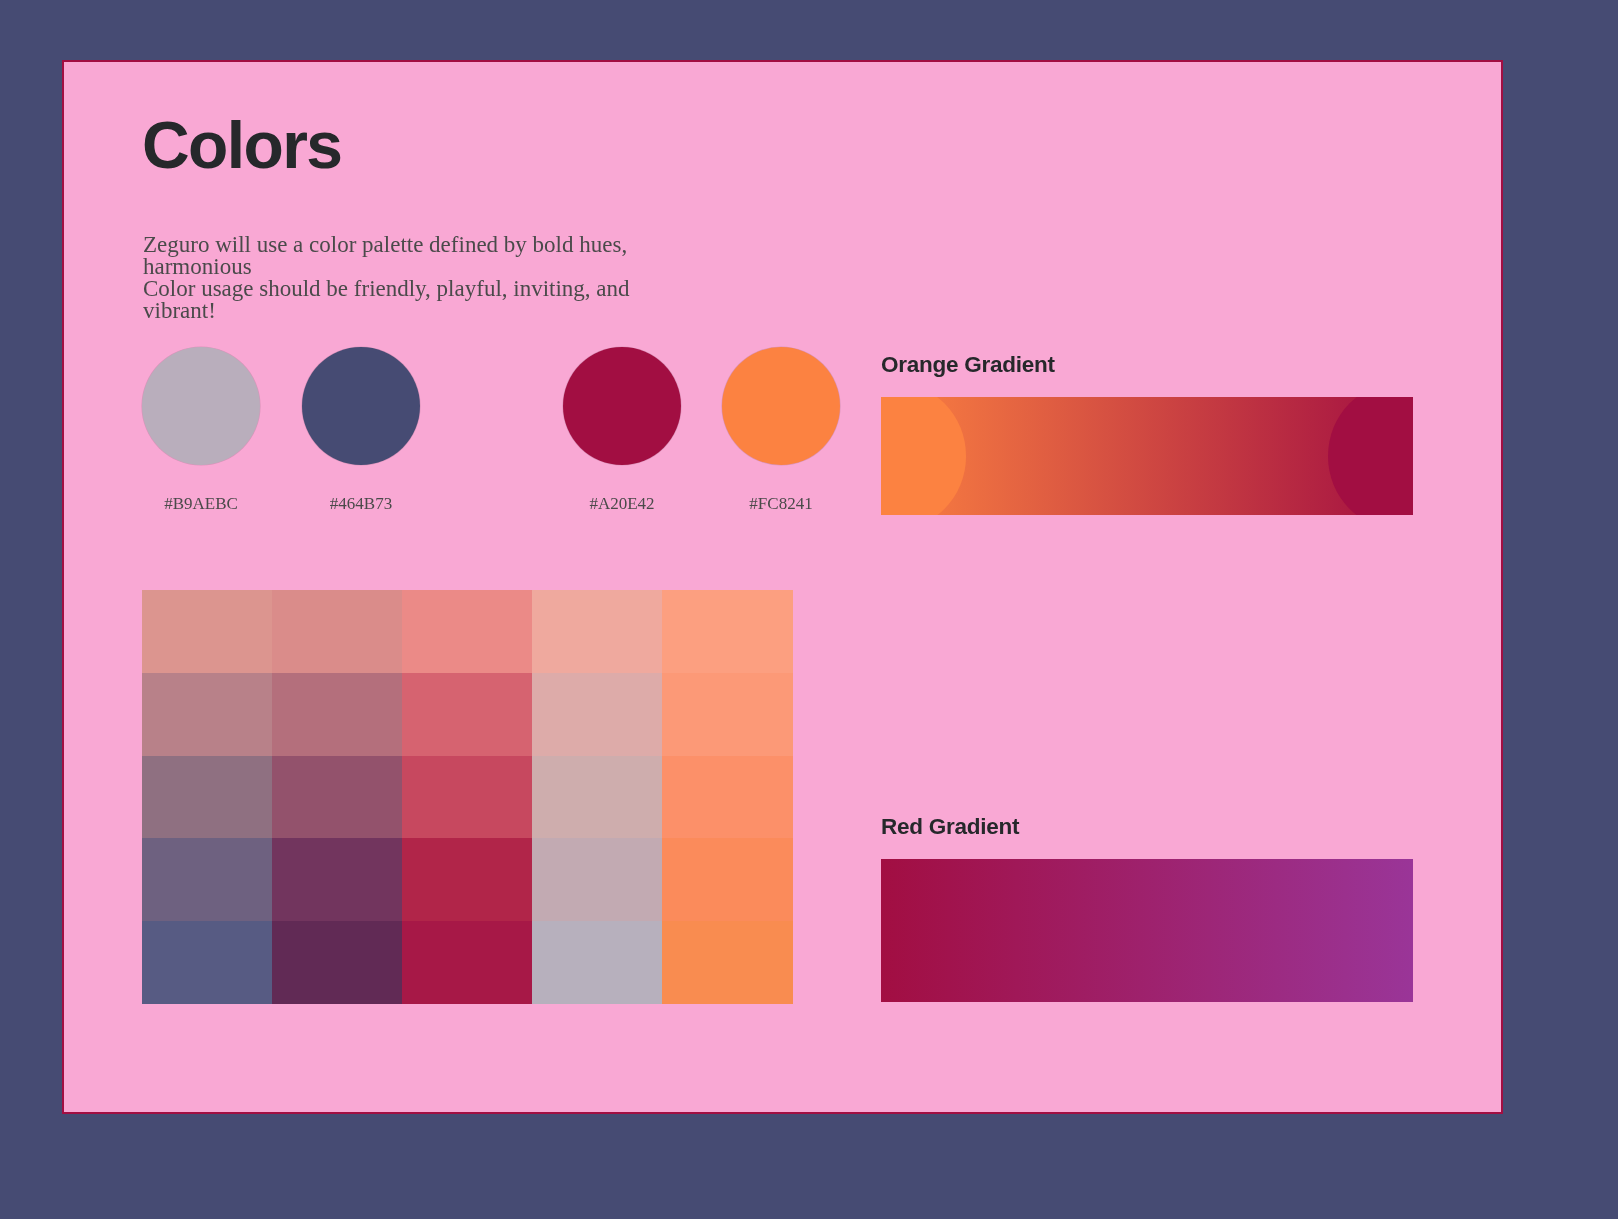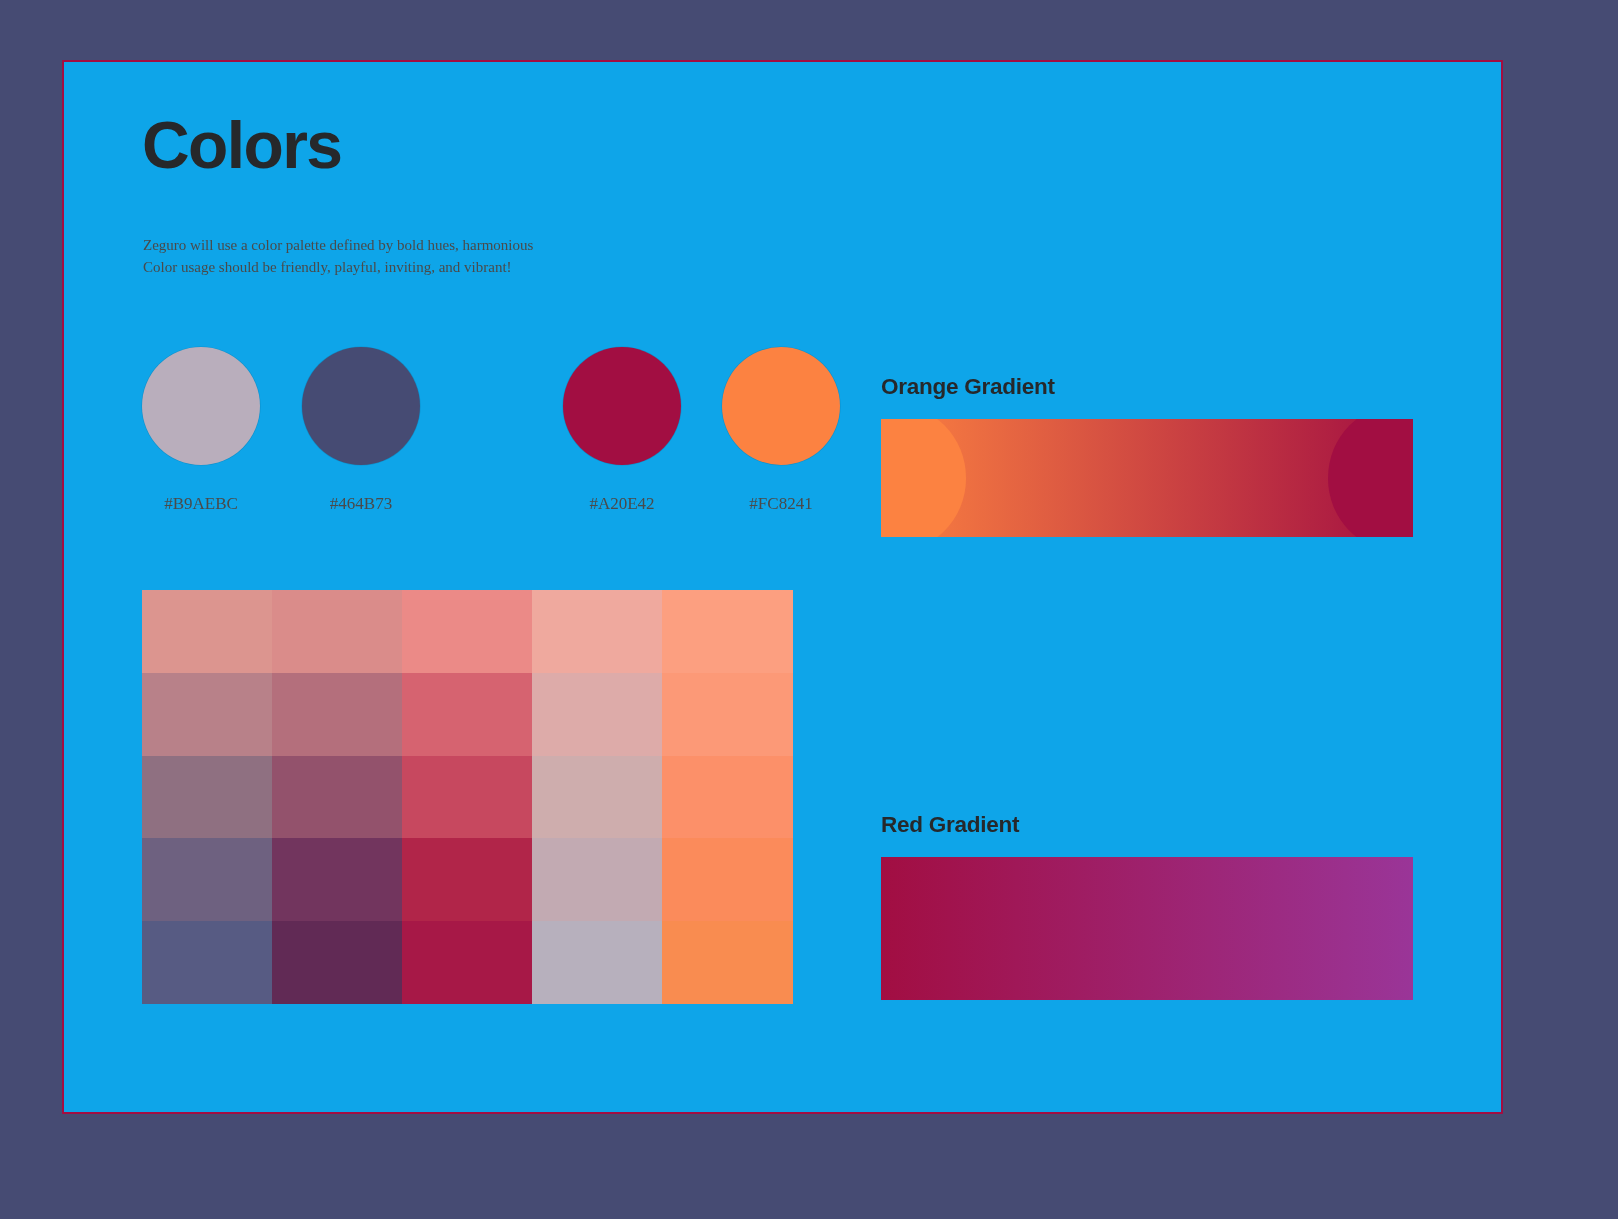--- a/index.html
+++ b/index.html
@@ -39,21 +39,21 @@
     line-height: 1;
     font-family: "Liberation Sans", sans-serif;
   }
 
   #intro {
     position: absolute;
     left: 79px;
     top: 172px;
     width: 560px;
     font-family: "Liberation Serif", serif;
-    font-size: 15px;
+    font-size: 23px;
     line-height: 22px;
     color: #4A4A4A;
   }
   #intro .line { display: block; white-space: pre-wrap; }
 
   
   #swatch-row {
     position: absolute;
     left: 78px;
     top: 285px;
@@ -94,47 +94,46 @@
   .tint-cell { width: 100%; height: 100%; }
 
   
   .grad-block { position: absolute; }
   .grad-label {
     font-size: 22.5px;
     font-weight: 700;
     color: #26282B;
     letter-spacing: -0.25px;
     font-family: "Liberation Sans", sans-serif;
-    margin-top: 22px;
   }
   .grad-bar {
     position: relative;
     overflow: hidden;
     margin-top: 19px;
   }
   .grad-cap {
     position: absolute;
     top: 50%;
     border-radius: 50%;
     transform: translateY(-50%);
   }
 
   #grad-orange { left: 817px; top: 290px; width: 532px; }
   #grad-orange .grad-bar { width: 532px; height: 118px; }
 
   #grad-blue   { left: 817px; top: 539px; width: 532px; }
   #grad-blue .grad-bar { width: 532px; height: 90px; }
 
-  #grad-red    { left: 817px; top: 728px; width: 532px; }
+  #grad-red    { left: 817px; top: 752px; width: 532px; }
   #grad-red .grad-bar { width: 532px; height: 143px; }
 </style>
 </head>
 <body style="background: rgb(70, 75, 115);">
 
-<div id="card" style="background: #0ea5e9; border-color: rgb(162, 14, 66);">
+<div id="card" style="background: #f9a8d4; border-color: rgb(162, 14, 66);">
 
   <h1 id="page-title">Colors</h1>
 
   <div id="intro">
     <span class="line">Zeguro will use a color palette defined by bold hues, harmonious</span>
     <span class="line">Color usage should be friendly, playful, inviting, and vibrant!</span>
   </div>
 
   <div id="swatch-row">
       <div class="swatch" style="left: 0px;">

